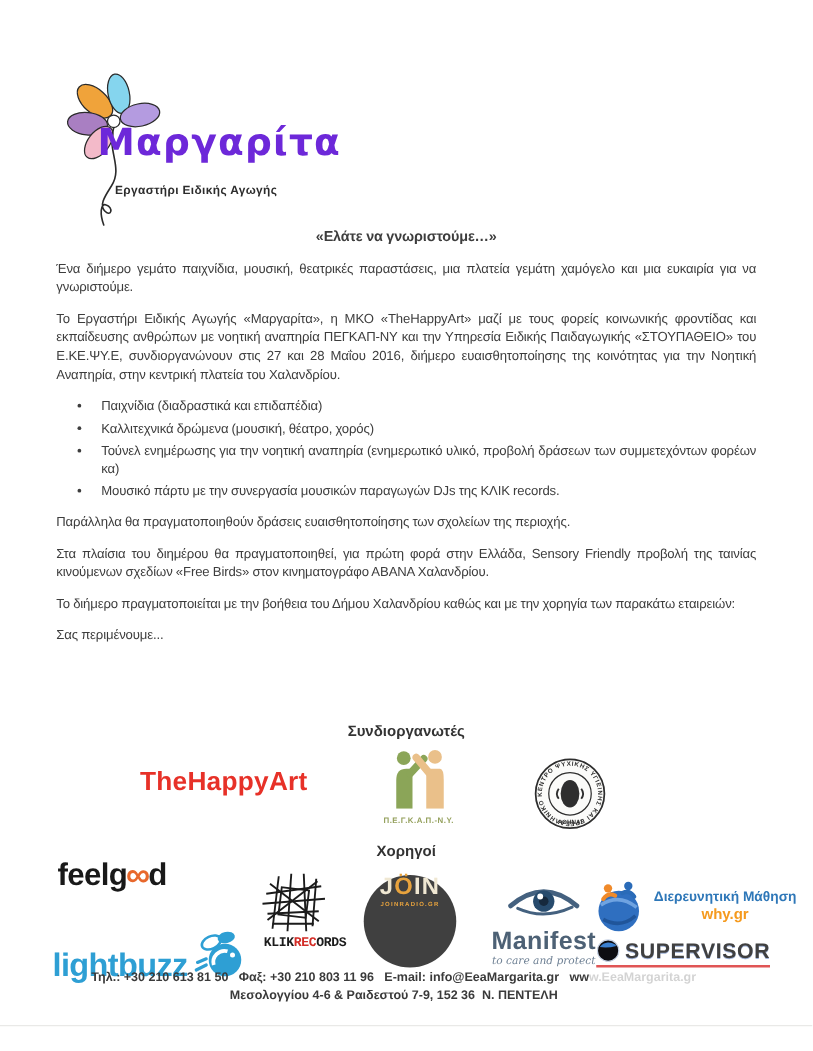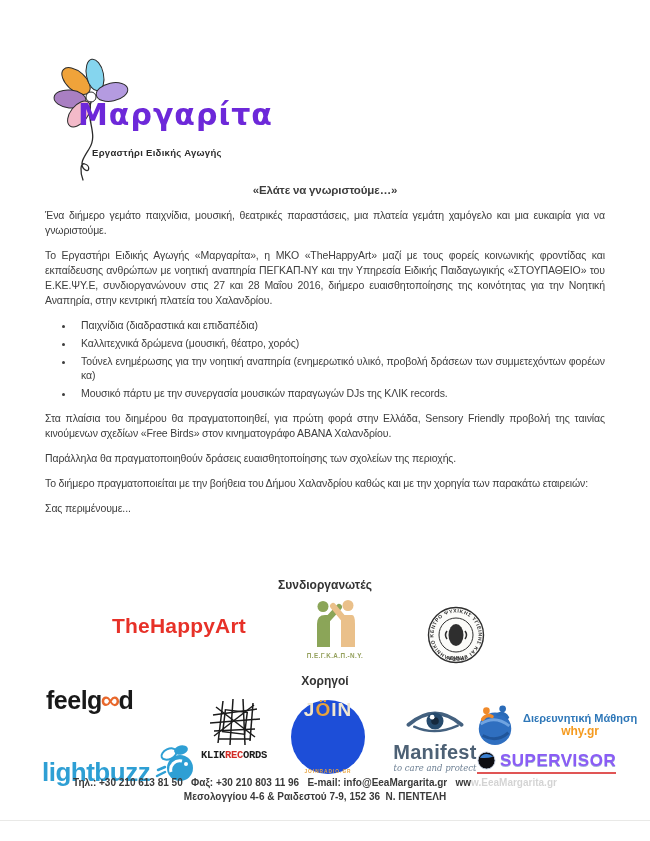--- a/index.html
+++ b/index.html
@@ -30,40 +30,40 @@
   
   .happyart{position:absolute;left:112px;top:614px;font-size:21px;font-weight:800;color:#e73128;letter-spacing:.2px;}
   .pegkap{position:absolute;left:298px;top:599px;width:74px;text-align:center;}
   .pegkap-label{font-size:6.3px;font-weight:bold;color:#94a05c;letter-spacing:.4px;margin-top:1px;}
   .stamp-svg{position:absolute;left:414px;top:597px;width:84px;height:76px;}
 
   
   .feelgood{position:absolute;left:46px;top:686px;font-size:25px;font-weight:800;color:#191919;
             display:flex;align-items:center;letter-spacing:-.5px;}
   .feelgood .oo{color:#e8682c;font-size:27px;margin:0 -1px;line-height:1;}
-  .klik{position:absolute;left:191px;top:696px;width:86px;text-align:center;}
+  .klik{position:absolute;left:191px;top:696px;width:86px;text-align:right;}
   .klik-label{font-size:10.5px;font-weight:800;letter-spacing:-.3px;color:#1b1b1b;margin-top:1px;font-family:"Liberation Mono",monospace;}
   .klik-label .rec{color:#d22c26;}
-  .join{position:absolute;left:291px;top:700px;width:74px;height:74px;border-radius:50%;background:#1d4ed8;
-        display:flex;flex-direction:column;align-items:center;justify-content:space-between;}
+  .join{position:absolute;left:291px;top:700px;width:74px;height:74px;border-radius:50%;background:#404040;
+        display:flex;flex-direction:column;align-items:center;justify-content:flex-start;}
   .join-word{font-size:19px;font-weight:800;color:#efe7d2;letter-spacing:1px;line-height:1;}
   .join-word .o{color:#e8a33d;}
   .join-sub{font-size:4.8px;font-weight:bold;color:#e8a33d;letter-spacing:1px;margin-top:3px;}
   .manifest{position:absolute;left:383px;top:702px;width:104px;text-align:center;color:#4d6175;}
   .manifest-name{font-size:20px;font-weight:600;letter-spacing:.3px;line-height:1;margin-top:0px;}
   .manifest-tag{font-size:8.5px;font-style:italic;color:#6e8094;font-family:"DejaVu Serif",serif;margin-top:1px;}
   .whygr{position:absolute;left:474px;top:703px;display:flex;align-items:center;gap:7px;}
   .whygr-text{text-align:center;}
   .whygr-l1{font-size:11px;font-weight:bold;color:#2e77b8;}
   .whygr-l2{font-size:12px;font-weight:800;color:#f59a1e;}
   .lightbuzz{position:absolute;left:42px;top:742px;display:flex;align-items:flex-end;}
   .lightbuzz-word{font-size:26px;font-weight:800;color:#2e9fd4;letter-spacing:-.5px;line-height:1.2;}
   .supervisor{position:absolute;left:477px;top:751px;display:flex;align-items:center;gap:4px;
               border-bottom:2px solid #e05555;padding-bottom:2px;}
-  .supervisor-word{font-size:17px;font-weight:800;color:#8b5cf6;letter-spacing:.5px;line-height:1;
+  .supervisor-word{font-size:17px;font-weight:800;color:#404040;letter-spacing:.5px;line-height:1;
                    text-shadow:0 1px 0 #9fb2d8;}
 
   
   .footer-line{position:absolute;left:0;width:630px;text-align:center;font-size:10px;font-weight:bold;
                color:#3a3a3a;white-space:pre-wrap;}
   .f1{top:777px;}
   .f2{top:791px;}
   .obscured{opacity:.22;}
   .bottom-rule{position:absolute;left:0;top:820px;width:650px;height:1px;background:#e9e9e7;}
 </style>
@@ -92,22 +92,22 @@
     <p>Ένα διήμερο γεμάτο παιχνίδια, μουσική, θεατρικές παραστάσεις, μια πλατεία γεμάτη χαμόγελο και μια ευκαιρία για να γνωριστούμε.</p>
     <p>Το Εργαστήρι Ειδικής Αγωγής «Μαργαρίτα», η ΜΚΟ «TheHappyArt» μαζί με τους φορείς κοινωνικής φροντίδας και εκπαίδευσης ανθρώπων με νοητική αναπηρία ΠΕΓΚΑΠ-ΝΥ και την Υπηρεσία Ειδικής Παιδαγωγικής «ΣΤΟΥΠΑΘΕΙΟ» του Ε.ΚΕ.ΨΥ.Ε, συνδιοργανώνουν στις 27 και 28 Μαΐου 2016, διήμερο ευαισθητοποίησης της κοινότητας για την Νοητική Αναπηρία, στην κεντρική πλατεία του Χαλανδρίου.</p>
 
     <ul>
       <li>Παιχνίδια (διαδραστικά και επιδαπέδια)</li>
       <li>Καλλιτεχνικά δρώμενα (μουσική, θέατρο, χορός)</li>
       <li>Τούνελ ενημέρωσης για την νοητική αναπηρία (ενημερωτικό υλικό, προβολή δράσεων των συμμετεχόντων φορέων κα)</li>
       <li>Μουσικό πάρτυ με την συνεργασία μουσικών παραγωγών DJs της ΚΛΙΚ records.</li>
     </ul>
 
+    <p>Παράλληλα θα πραγματοποιηθούν δράσεις ευαισθητοποίησης των σχολείων της περιοχής.</p>
     <p>Στα πλαίσια του διημέρου θα πραγματοποιηθεί, για πρώτη φορά στην Ελλάδα, Sensory Friendly προβολή της ταινίας κινούμενων σχεδίων «Free Birds» στον κινηματογράφο ΑΒΑΝΑ Χαλανδρίου.</p>
-    <p>Παράλληλα θα πραγματοποιηθούν δράσεις ευαισθητοποίησης των σχολείων της περιοχής.</p>
     <p>Το διήμερο πραγματοποιείται με την βοήθεια του Δήμου Χαλανδρίου καθώς και με την χορηγία των παρακάτω εταιρειών:</p>
     <p>Σας περιμένουμε...</p>
   </div>
 
   <div class="sec-h h-co">Συνδιοργανωτές</div>
 
   <div class="happyart">TheHappyArt</div>
 
   <div class="pegkap">
     <svg width="66" height="48" viewBox="0 0 66 48">

